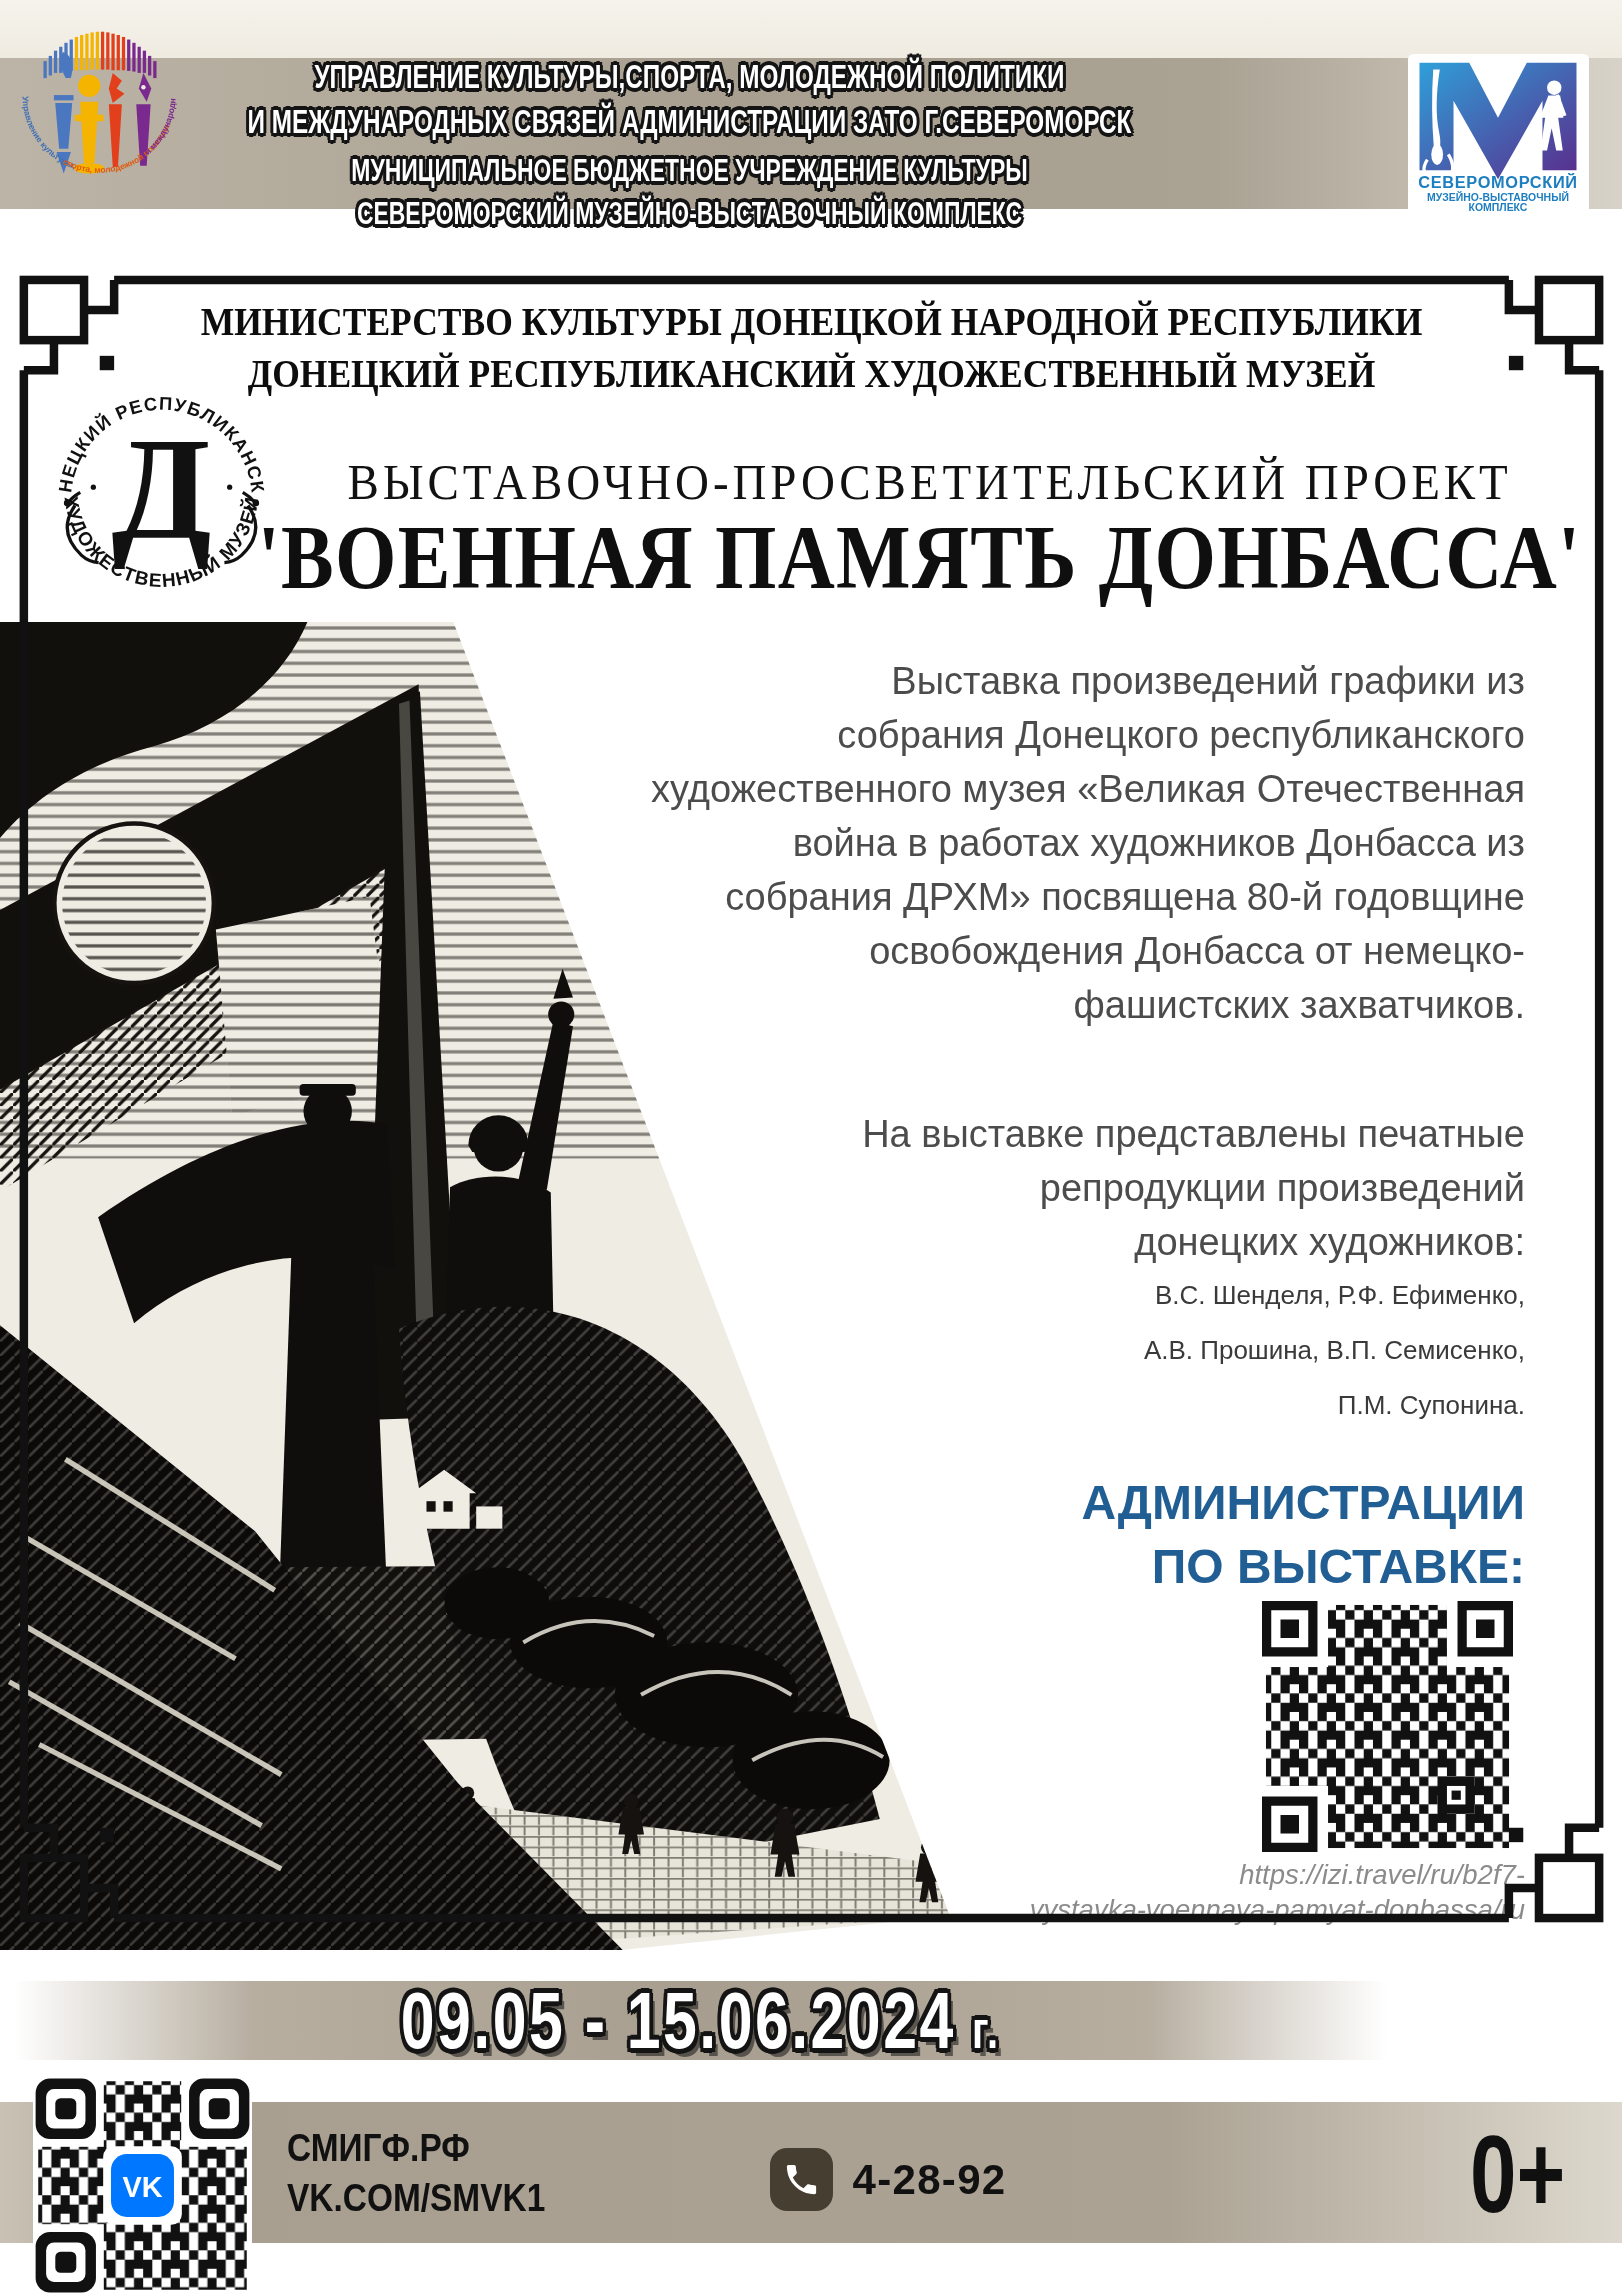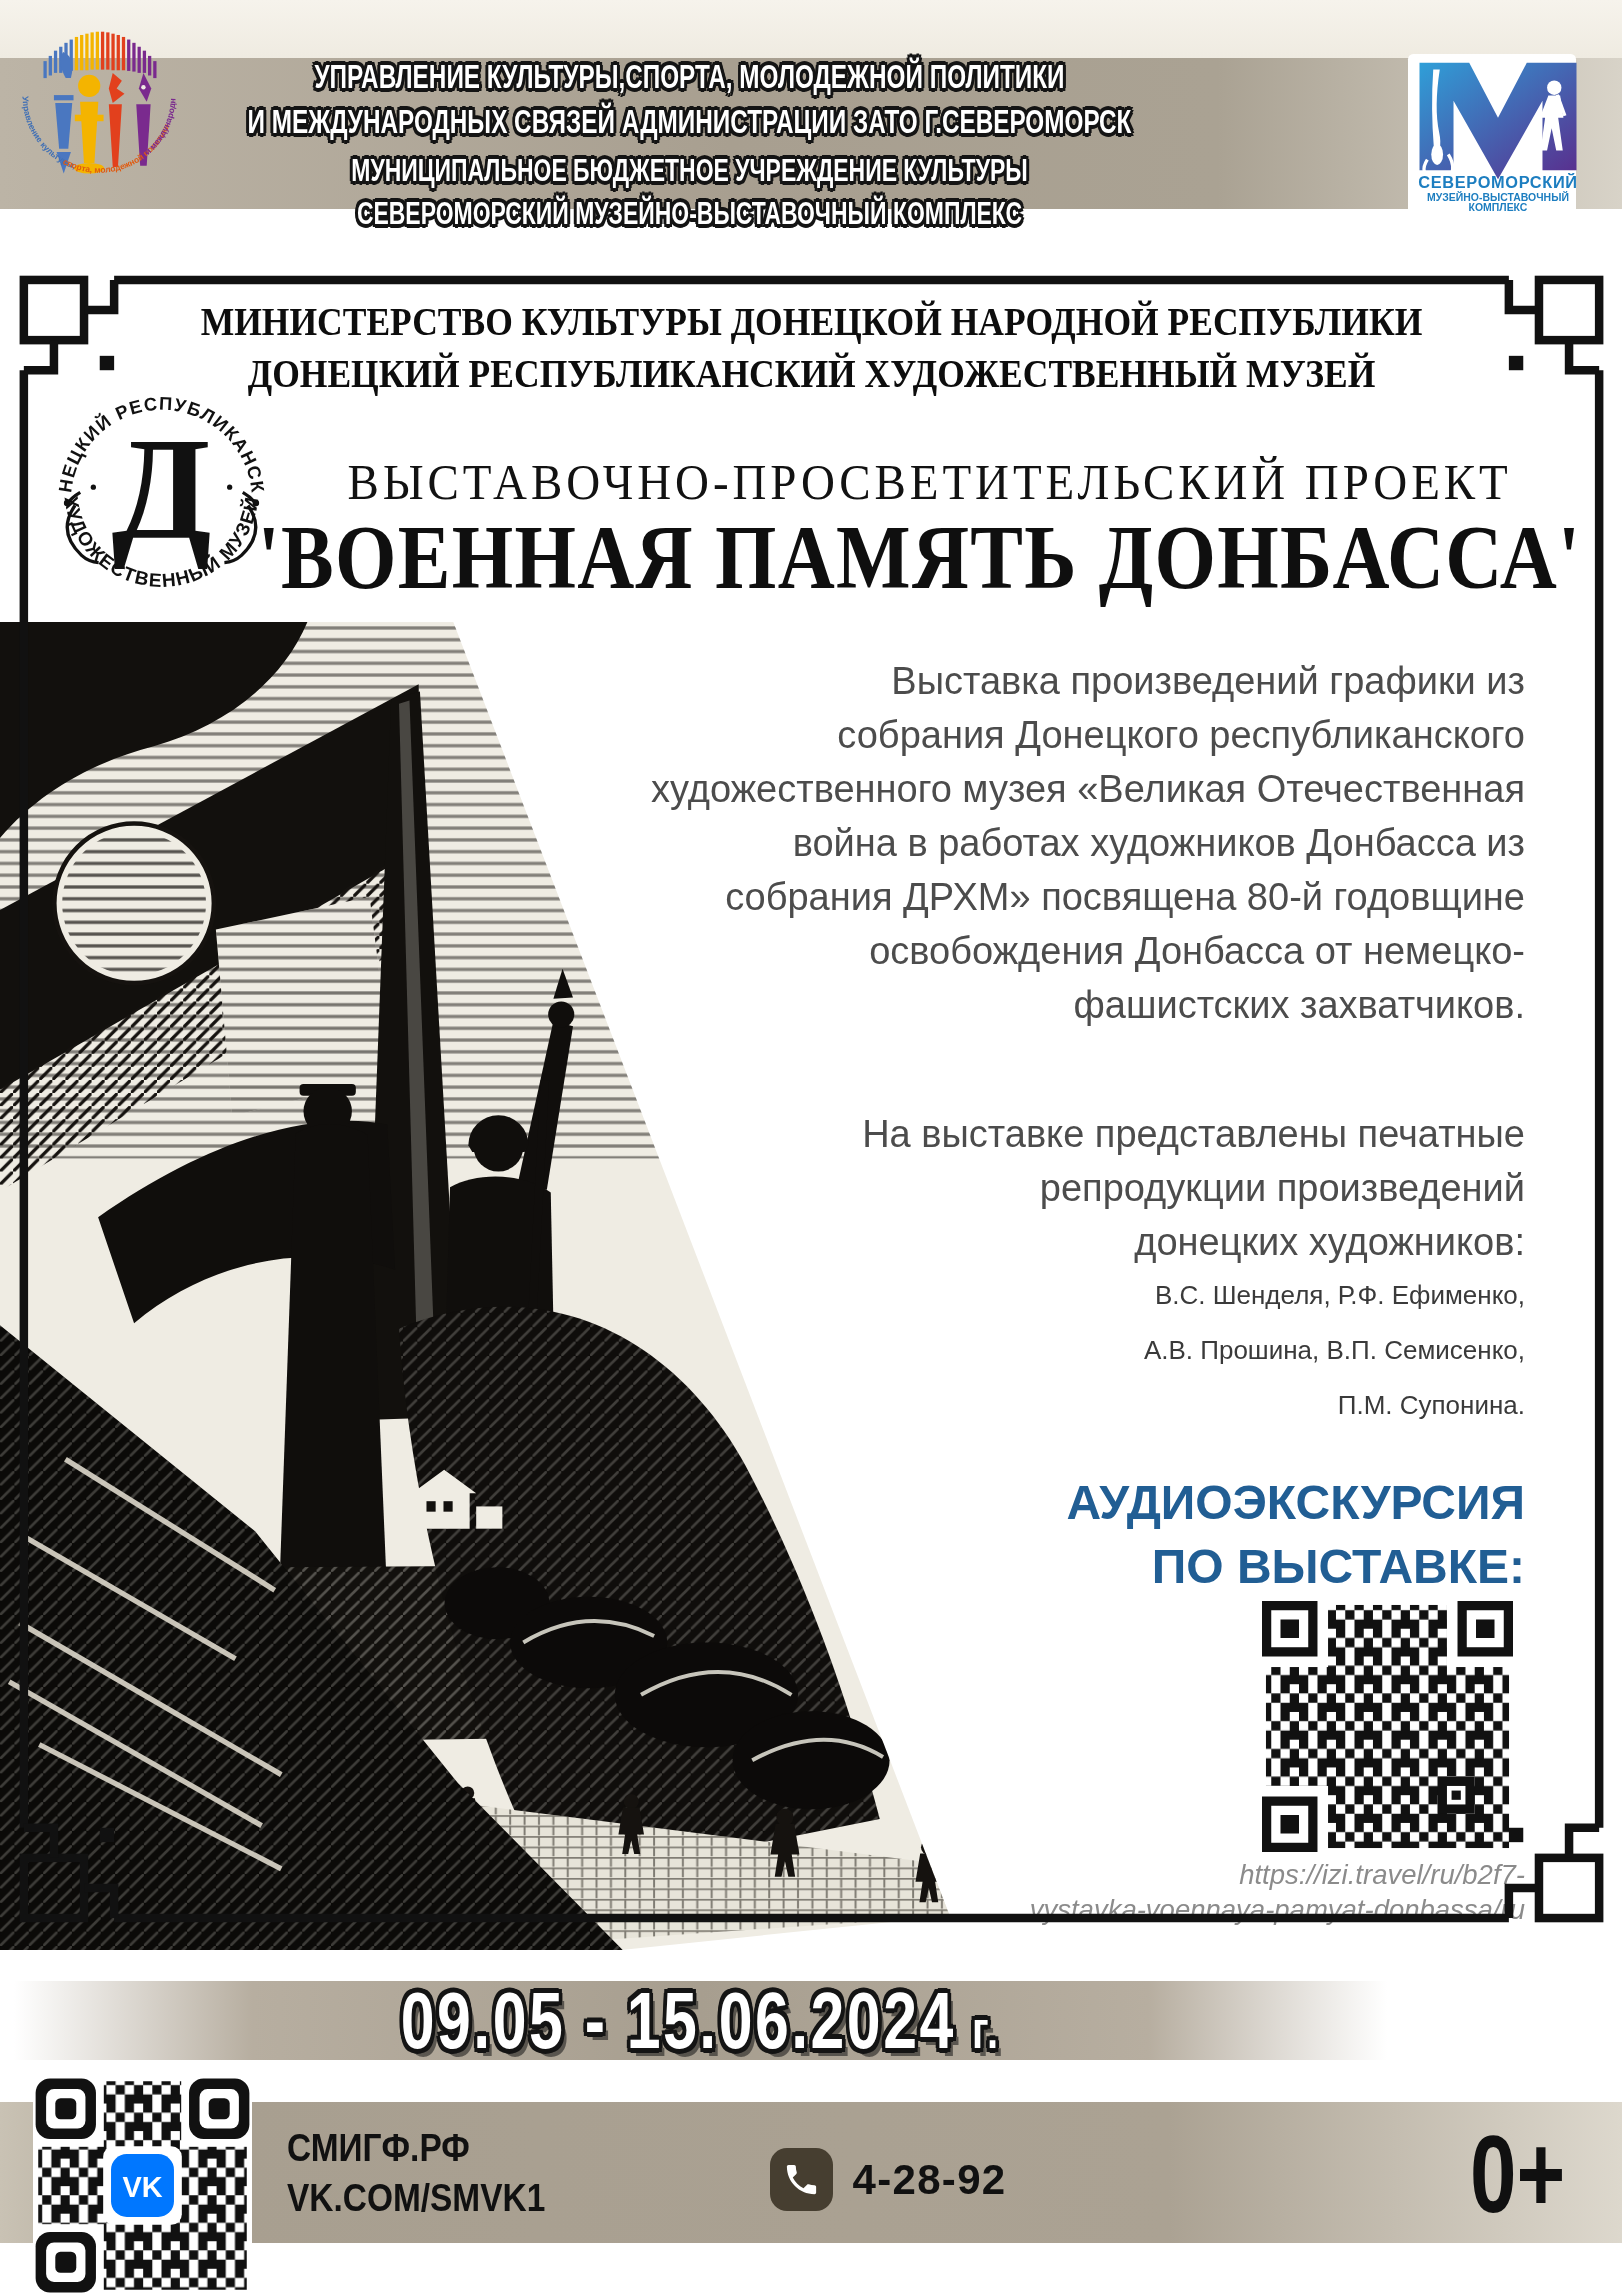--- a/index.html
+++ b/index.html
@@ -11,21 +11,21 @@
   .top-strip{left:0;top:0;width:1623px;height:58px;background:linear-gradient(180deg,#f6f3ec,#efebe1);}
   .band{left:0;top:58px;width:1623px;height:151px;
         background:linear-gradient(90deg,#bcb4a6 0%,#a89f90 45%,#aaa293 75%,#d8d3c8 100%);}
   .band-text{left:140px;top:63px;width:1099px;text-align:center;z-index:2;}
   .outline-txt{color:#ffffff;font-weight:bold;
      text-shadow:-2.6px -2.6px 0 #141414,2.6px -2.6px 0 #141414,-2.6px 2.6px 0 #141414,2.6px 2.6px 0 #141414,
                  -3.3px 0 0 #141414,3.3px 0 0 #141414,0 -3.3px 0 #141414,0 3.3px 0 #141414;}
   .dept{font-size:27px;line-height:37px;white-space:pre-line;display:block;transform:scale(.9,1.22);transform-origin:50% 50%;}
   .inst{font-size:25.5px;line-height:35px;white-space:pre-line;display:block;margin-top:19.6px;transform:scale(.9,1.22);transform-origin:50% 50%;}
   .gov-logo{left:17px;top:18.3px;width:164px;height:196px;z-index:3;}
-  .smvk-chip{left:1408px;top:54px;width:168px;height:160px;background:#fff;border-radius:5.2px;z-index:3;}
+  .smvk-chip{left:1408px;top:54px;width:181px;height:160px;background:#fff;border-radius:5.2px;z-index:3;}
 
   
   .frame{left:15.7px;top:272px;width:1591px;height:1654px;z-index:6;pointer-events:none;}
   .ministry{left:0;right:0;top:296px;text-align:center;z-index:5;font-family:"Liberation Serif",serif;
             font-weight:bold;font-size:37px;line-height:48px;color:#0d0d0d;white-space:pre-line;
             transform:scale(.96,1.08);transform-origin:50% 0;}
   .emblem{left:37px;top:364px;width:249px;height:249px;z-index:5;}
   .subtitle{left:308px;right:72px;top:452px;text-align:center;z-index:5;font-family:"Liberation Serif",serif;
             font-size:47px;letter-spacing:3.9px;color:#121212;transform:scale(1,1.1);transform-origin:50% 0;}
   .main-title{left:249px;right:33px;top:506px;text-align:center;z-index:5;font-family:"Liberation Serif",serif;
@@ -310,21 +310,21 @@
 война в работах художников Донбасса из
 собрания ДРХМ» посвящена 80-й годовщине
 освобождения Донбасса от немецко-
 фашистских захватчиков.</div>
   <div class="abs rcol p2">На выставке представлены печатные
 репродукции произведений
 донецких художников:</div>
   <div class="abs rcol names">В.С. Шенделя, Р.Ф. Ефименко,
 А.В. Прошина, В.П. Семисенко,
 П.М. Супонина.</div>
-  <div class="abs rcol audio-h">АУДИОЭКСКУРСИЯ
+  <div class="abs rcol audio-h">АДМИНИСТРАЦИИ
 ПО ВЫСТАВКЕ:</div>
 
   <svg class="abs audio-qr" viewBox="0 0 380 380">
     <defs>
       <pattern id="qrn" patternUnits="userSpaceOnUse" width="56" height="42">
         <path d="M0,0h14v14h-14z M28,0h14v14h-14z M14,14h14v14h-14z M42,14h14v28h-14z M0,28h14v14h-14z M28,28h14v14h-14z" fill="#111"></path>
       </pattern>
     </defs>
     <rect width="380" height="380" fill="#fff"></rect>
     <rect x="6" y="6" width="368" height="368" fill="url(#qrn)"></rect>

